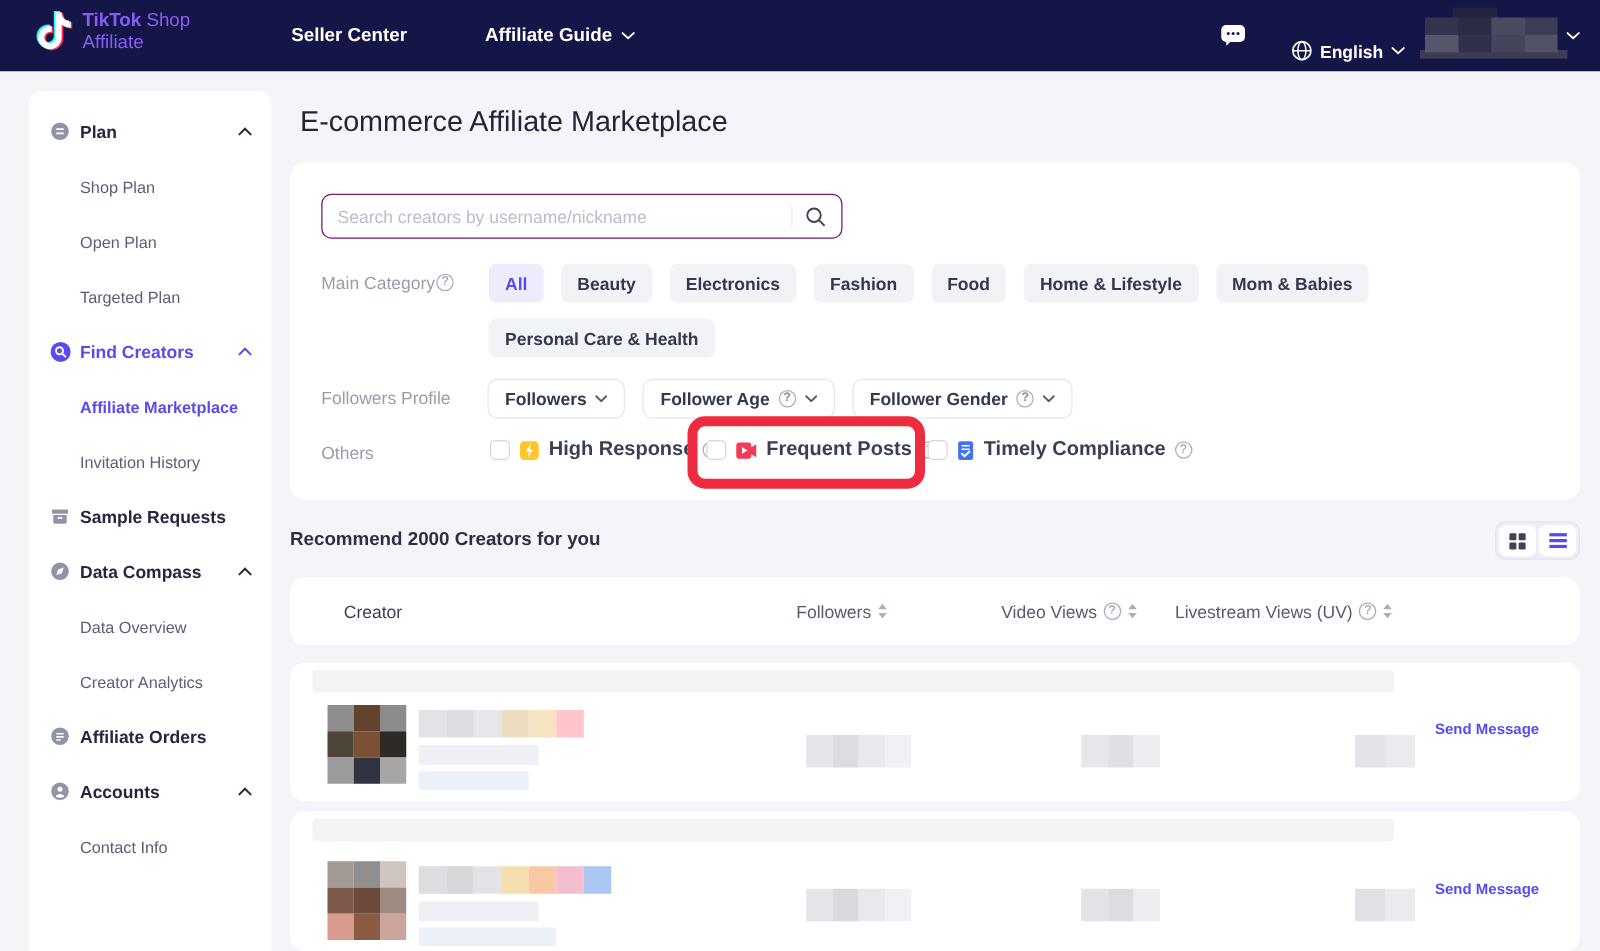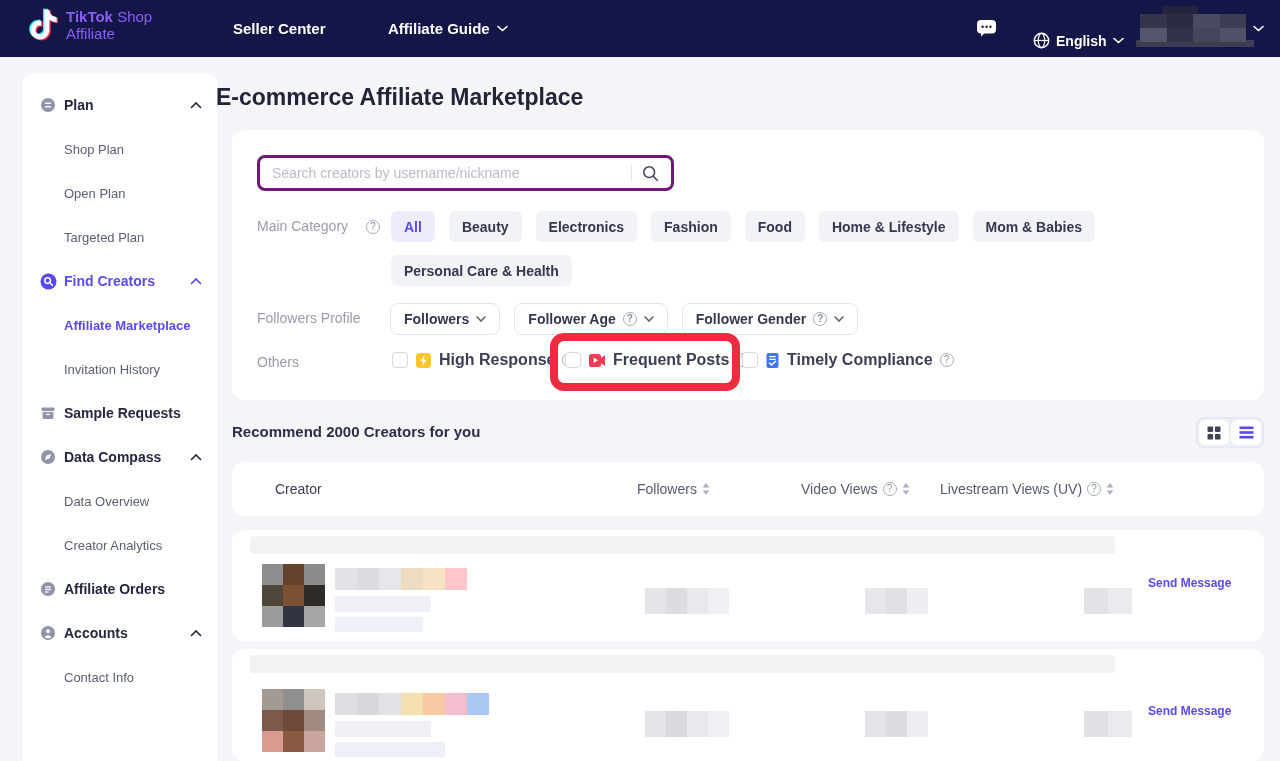--- a/index.html
+++ b/index.html
@@ -33,32 +33,32 @@
   .srow { height:44px; display:flex; align-items:center; padding:0 15px 0 17px; cursor:pointer; }
   .srow .sicon { width:17px; height:17px; flex:0 0 17px; display:flex; margin-right:7px; }
   .srow .slabel { font-size:14px; font-weight:700; color:#24273e; }
   .srow .chev { margin-left:auto; }
   .srow.sub { padding-left:41px; }
   .srow.sub .slabel { font-size:13px; font-weight:400; color:#5b6075; }
   .srow.active .slabel { color:#584bee; }
   .srow.sub.active .slabel { color:#584bee; font-weight:700; }
 
   
-  .page-title { position:absolute; left:216px; top:84px; font-size:23px; font-weight:700; color:#222438; }
+  .page-title { position:absolute; left:240px; top:84px; font-size:23px; font-weight:400; color:#222438; }
   .card { position:absolute; background:#fff; border-radius:12px; }
   .filter-card { left:232px; top:130px; width:1032px; height:270px; }
 
-  .search-box { position:absolute; left:25px; top:25px; width:417px; height:36px; border:3px solid #701a75;
+  .search-box { position:absolute; left:25px; top:25px; width:417px; height:36px; border:1px solid #701a75;
                 border-radius:8px; display:flex; align-items:center; padding:0 12px; }
   .search-box input { border:none; outline:none; flex:1; font-size:14px; color:#333;
                       font-family:"Liberation Sans", sans-serif; background:transparent; }
   .search-box input::placeholder { color:#b9bdca; }
   .search-div { width:1px; height:16px; background:#e4e6ee; margin:0 10px 0 6px; }
 
-  .frow-label { position:absolute; left:25px; font-size:14px; color:#989cab; display:flex; align-items:flex-end; gap:18px; }
+  .frow-label { position:absolute; left:25px; font-size:14px; color:#989cab; display:flex; align-items:center; gap:1px; }
   .pill-row { position:absolute; left:159px; display:flex; gap:14px; }
   .pill { height:31px; padding:0 13px; display:flex; align-items:center; background:#f2f3f7; border-radius:6px;
           font-size:14px; font-weight:600; color:#333850; cursor:pointer; white-space:nowrap; }
   .pill.sel { background:#edebfc; color:#584bee; }
 
   .dd-row { position:absolute; left:158px; top:173px; display:flex; gap:14px; }
   .ddbtn { height:32px; border:1px solid #e4e6ee; border-radius:8px; background:#fff; display:flex;
            align-items:center; gap:7px; padding:0 13px; font-size:14px; font-weight:600; color:#333850; cursor:pointer; }
 
   .cb-group { position:absolute; top:221px; display:flex; align-items:center; gap:7px; cursor:pointer; }

